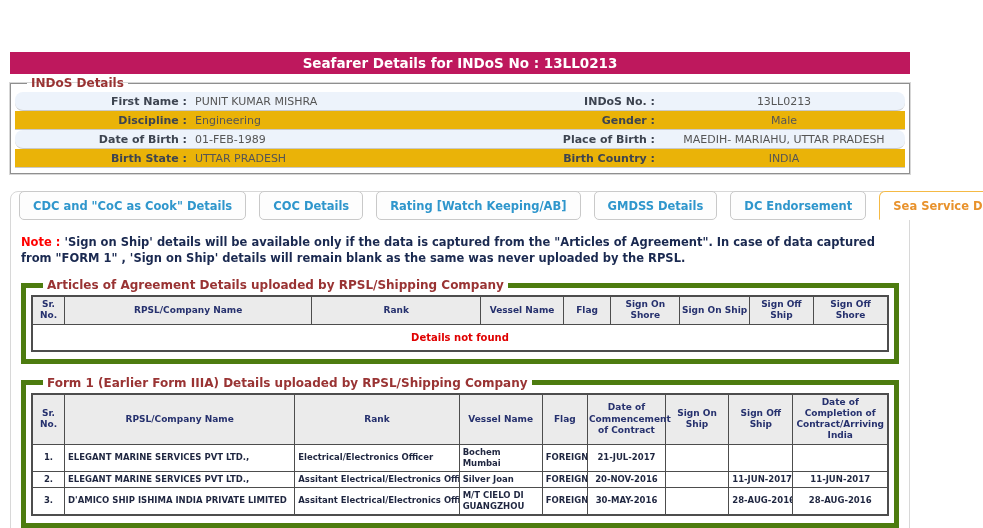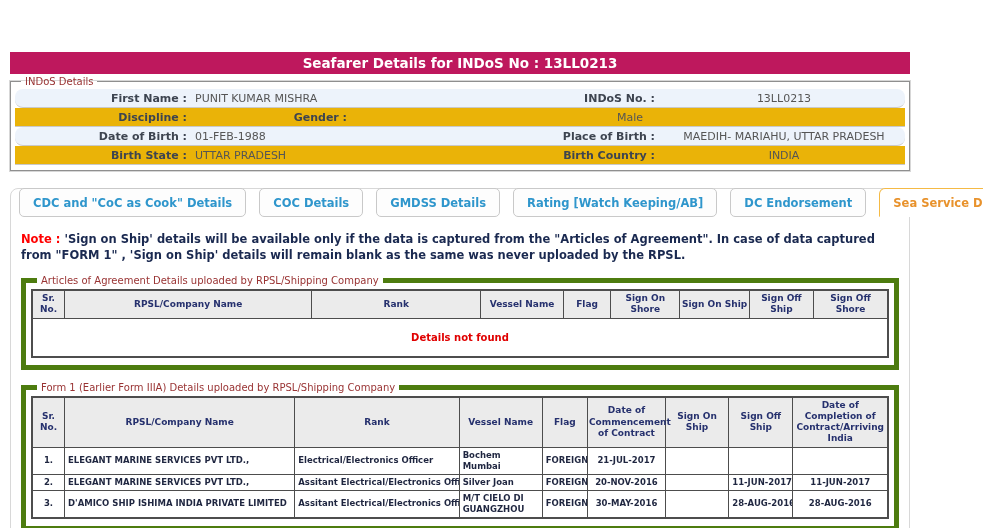--- a/index.html
+++ b/index.html
@@ -6,21 +6,21 @@
   html,body { width:983px; height:528px; background:#fff; overflow:hidden;
               font-family:"DejaVu Sans","Liberation Sans",sans-serif; }
   .page { width:900px; margin-left:10px; }
 
   
   .title-bar { margin-top:52px; height:22px; line-height:22px; background:#be185d;
                color:#fff; font-size:13.5px; font-weight:bold; text-align:center; }
 
   
   fieldset { border:1px solid #9a9a9a; }
-  legend { font-size:10px; font-weight:normal; color:#993333; padding:0 4px; margin-left:6px; }
+  legend { font-size:12px; font-weight:bold; color:#993333; padding:0 4px; margin-left:12px; }
   .indos { margin-top:2px; background:#fff; border:1px solid #8f8f8f;
            box-shadow:0 0 0 1px #d7d7d7; padding:2px 4px 5px; }
   .irow { display:flex; align-items:center; min-height:19px; font-size:11px;
           border-bottom:1px solid #c9c9c9; background:#eab308; }
   .irow.alt { background:#EDF3FB;border-radius:8px; }
   .ilabel { font-weight:bold; color:#3d4450; text-align:right; white-space:nowrap; }
   .ilabel.l-left { width:172px; }
   .ilabel.l-right { width:160px; }
   .ival { color:#555; padding-left:8px; white-space:nowrap; }
   .ival.v-left { width:308px; }
@@ -43,63 +43,64 @@
   .tbl-group { margin:12px 10px 0; border:5px solid #4d7c0f; padding:1px 5px 7px; }
   table { width:100%; border-collapse:collapse; table-layout:fixed;
           border:2px solid #4d4d4d; margin-top:2px; }
   th { background:#EBEBEB; color:#26316E; font-size:9px; font-weight:bold;
        border:1px solid #4d4d4d; padding:2px 1px; text-align:center; line-height:1.25; }
   td { font-size:8.5px; font-weight:bold; color:#1f2640; border:1px solid #4d4d4d;
        padding:2px 3px; line-height:1.3; height:16px; overflow:hidden; }
   td.c { text-align:center; white-space:nowrap; }
   td.l { text-align:left; white-space:nowrap; }
   td.wrap { text-align:left; white-space:normal; }
-  td.empty-msg { color:#E00000; font-size:10px; text-align:center; padding:12px; }
+  td.empty-msg { color:#E00000; font-size:10px; text-align:center; padding:6px; }
 </style>
 </head>
 <body>
 
 <div class="page">
 
   <div class="title-bar">Seafarer Details for INDoS No : 13LL0213</div>
 
   <fieldset class="indos">
     <legend>INDoS Details</legend>
 
     <div class="irow alt">
       <span class="ilabel l-left">First Name :</span>
       <span class="ival v-left">PUNIT KUMAR MISHRA</span>
       <span class="ilabel l-right">INDoS No. :</span>
       <span class="ival v-right">13LL0213</span>
     </div>
     <div class="irow">
       <span class="ilabel l-left">Discipline :</span>
+      <span class="ival v-left">Engineering</span>
       <span class="ilabel l-right">Gender :</span>
       <span class="ival v-right">Male</span>
     </div>
     <div class="irow alt">
       <span class="ilabel l-left">Date of Birth :</span>
-      <span class="ival v-left">01-FEB-1988</span>
+      <span class="ival v-left">01-FEB-1989</span>
       <span class="ilabel l-right">Place of Birth :</span>
       <span class="ival v-right">MAEDIH- MARIAHU, UTTAR PRADESH</span>
     </div>
     <div class="irow">
       <span class="ilabel l-left">Birth State :</span>
       <span class="ival v-left">UTTAR PRADESH</span>
       <span class="ilabel l-right">Birth Country :</span>
       <span class="ival v-right">INDIA</span>
     </div>
   </fieldset>
 
   <div class="panel">
     <div class="tabs">
       <div class="tab">CDC and "CoC as Cook" Details</div>
       <div class="tab">COC Details</div>
+      <div class="tab">Rating [Watch Keeping/AB]</div>
       <div class="tab">GMDSS Details</div>
-      <div class="tab">Rating [Watch Keeping/AB]</div>
       <div class="tab">DC Endorsement</div>
       <div class="tab active">Sea Service Details</div>
 
     </div>
 
     <p class="note"><span class="note-prefix">Note :</span> <span>'Sign on Ship' details will be available only if the data is captured from the "Articles of Agreement". In case of data captured from "FORM 1" , 'Sign on Ship' details will remain blank as the same was never uploaded by the RPSL.</span></p>
 
     <fieldset class="tbl-group">
       <legend>Articles of Agreement Details uploaded by RPSL/Shipping Company</legend>
       <table>

